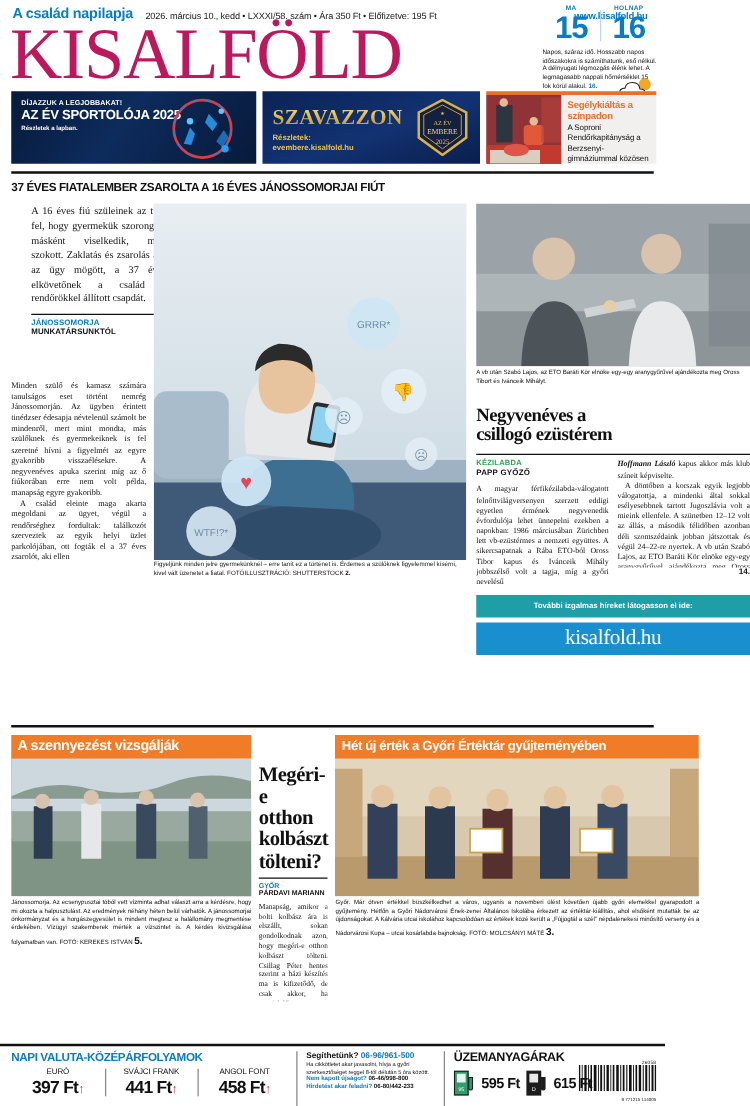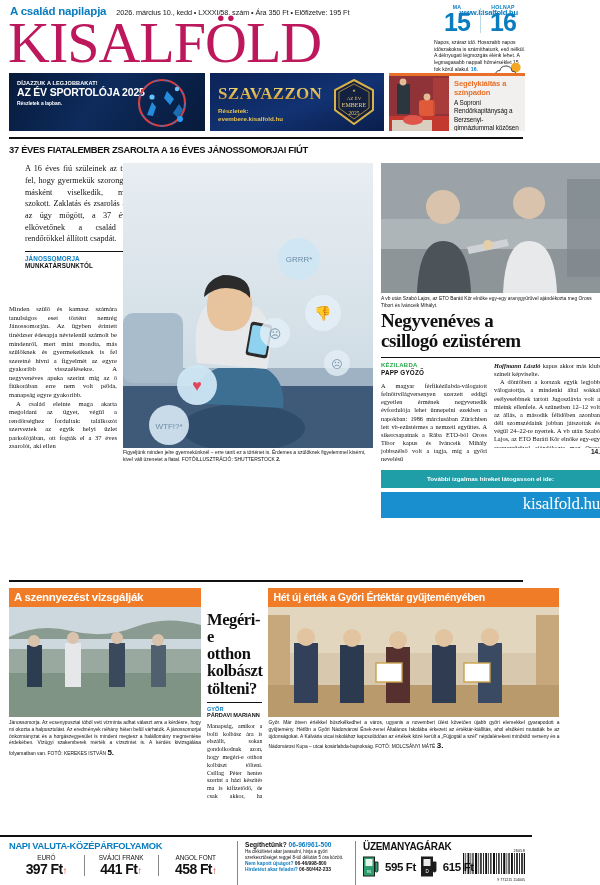--- a/index.html
+++ b/index.html
@@ -132,22 +132,22 @@
 
   
   .right-col { position: absolute; left: 372px; top: 0; width: 219px; }
   .topphoto {
     width: 219px; height: 130px;
     background: linear-gradient(150deg,#9aa3a8,#d8dcde 55%,#8e989d);
     overflow: hidden; position: relative;
   }
   .topphoto-cap { font-size: 4.9px; line-height: 1.35; margin-top: 3px; color: #111; }
   .sec-headline {
-    font-family: "Liberation Serif", serif; font-size: 19px; line-height: 1.06;
-    color: #111; margin-top: 1px; letter-spacing: -0.4px;
+    font-family: "Liberation Serif", serif; font-size: 15px; line-height: 1.06;
+    color: #111; margin-top: 16px; letter-spacing: -0.4px;
   }
   .sec-rule { border-top: 1px solid #111; margin-top: 6px; }
   .sec-cols { display: flex; gap: 7px; margin-top: 4px; }
   .sec-col { flex: 1; }
   .sec-cat { font-size: 6px; font-weight: bold; color: #2aa84a; letter-spacing: 0.2px; }
   .sec-author { font-size: 6.3px; font-weight: bold; color: #111; letter-spacing: 0.2px; margin-top: 1px; }
   .sec-body {
     font-family: "Liberation Serif", serif; font-size: 6.3px; line-height: 1.3;
     color: #111; text-align: justify; margin-top: 6px;
     max-height: 86px; overflow: hidden;
@@ -155,21 +155,21 @@
   .sec-body p + p { text-indent: 6px; }
   .sec-body.nogap { margin-top: 0; }
   .sec-body .lead-it { font-style: italic; font-weight: bold; }
   .jump-box { font-size: 6.5px; font-weight: bold; color: #111; text-align: right; }
 
   .teal-cta {
     margin-top: 6px; background: #1f9ea8; color: #fff; text-align: center;
     padding: 5px 4px; font-size: 6.2px; font-weight: bold; line-height: 1.3;
   }
   .teal-logo {
-    margin-top: 4px; background: #1a8fd0; color: #fff; text-align: right;
+    margin-top: 4px; background: #1a8fd0; color: #fff; text-align: center;
     font-family: "Liberation Serif", serif; font-size: 17px; padding: 2px 0 4px;
     letter-spacing: -0.3px;
   }
 
   
   .bottom { position: absolute; left: 9px; right: 9px; top: 588px; display: flex; gap: 6px; }
   .b1 { width: 192px; }
   .b2 { width: 96px; }
   .b3 { flex: 1; }
   .orange-head {

